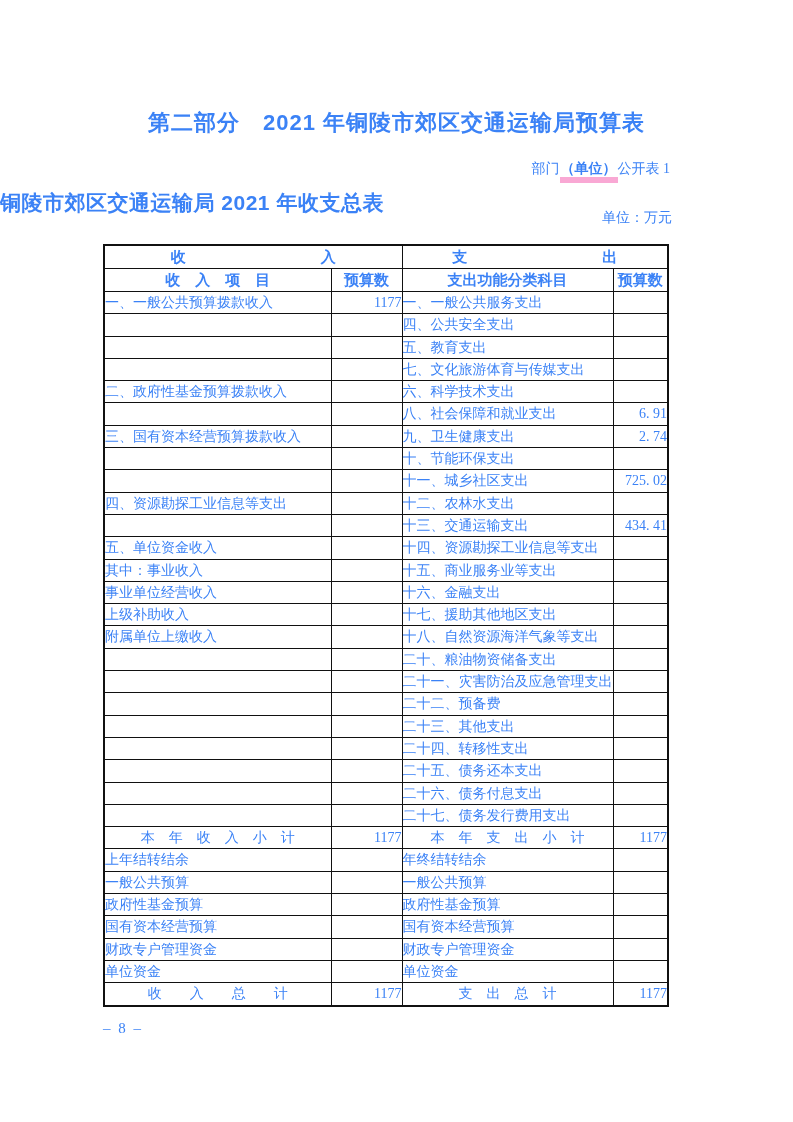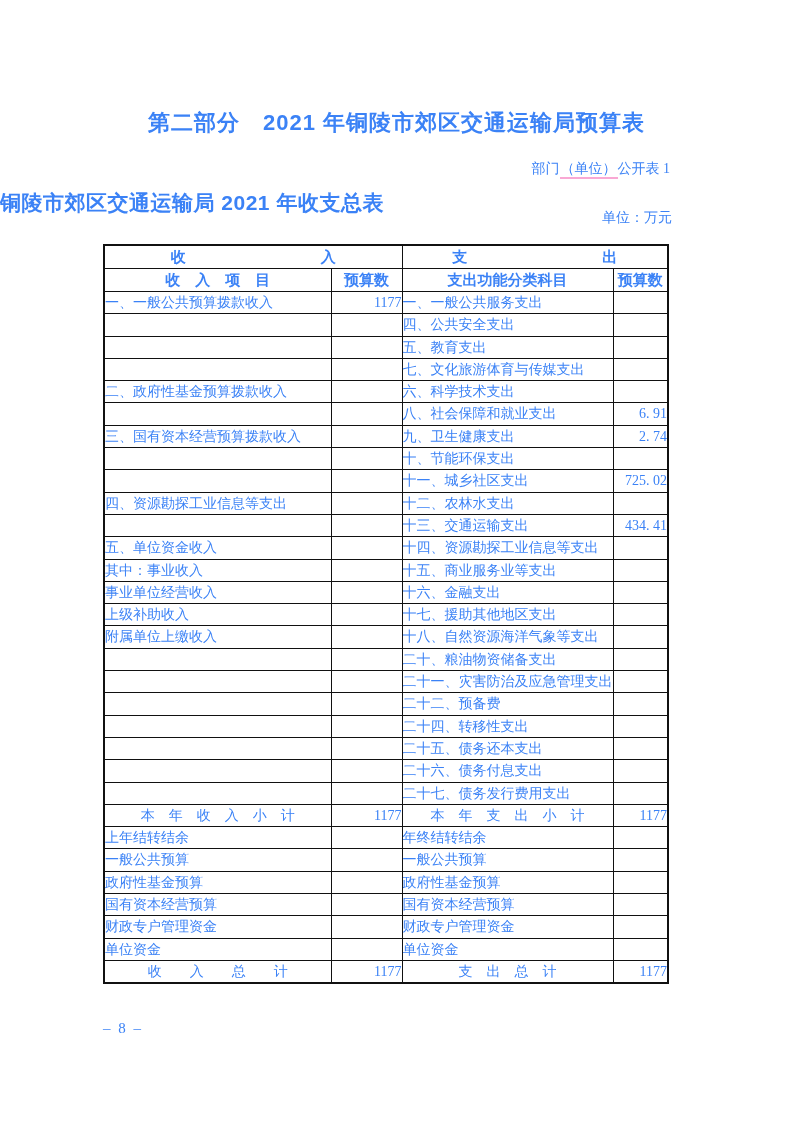--- a/index.html
+++ b/index.html
@@ -15,21 +15,21 @@
   .main-title{
     position:absolute;top:108px;left:0;width:793px;
     text-align:center;
     font-family:"Liberation Sans","DejaVu Sans",sans-serif;
     font-weight:700;font-size:22px;letter-spacing:1px;
   }
   .note-line{
     position:absolute;top:160px;left:0;width:670px;
     text-align:right;font-size:14px;
   }
-  .note-underline{border-bottom:2px solid #f9a8d4;padding:0 1px 1px 1px;}
+  .note-underline{border-bottom:6px solid #f9a8d4;padding:0 1px 1px 1px;font-weight:bold;}
   .table-title{
     position:absolute;top:189px;left:0;width:793px;
     text-align:left;
     font-family:"Liberation Sans","DejaVu Sans",sans-serif;
     font-weight:700;font-size:21px;letter-spacing:0.5px;
   }
   .unit-line{
     position:absolute;top:209px;left:0;width:672px;
     text-align:right;font-size:14px;
   }
@@ -209,20 +209,26 @@
         </tr>
         <tr>
           <td class="item"></td>
           <td class="num"></td>
           <td class="item">二十二、预备费</td>
           <td class="num"></td>
         </tr>
         <tr>
           <td class="item"></td>
           <td class="num"></td>
+          <td class="item">二十三、其他支出</td>
+          <td class="num"></td>
+        </tr>
+        <tr>
+          <td class="item"></td>
+          <td class="num"></td>
           <td class="item">二十四、转移性支出</td>
           <td class="num"></td>
         </tr>
         <tr>
           <td class="item"></td>
           <td class="num"></td>
           <td class="item">二十五、债务还本支出</td>
           <td class="num"></td>
         </tr>
         <tr>

